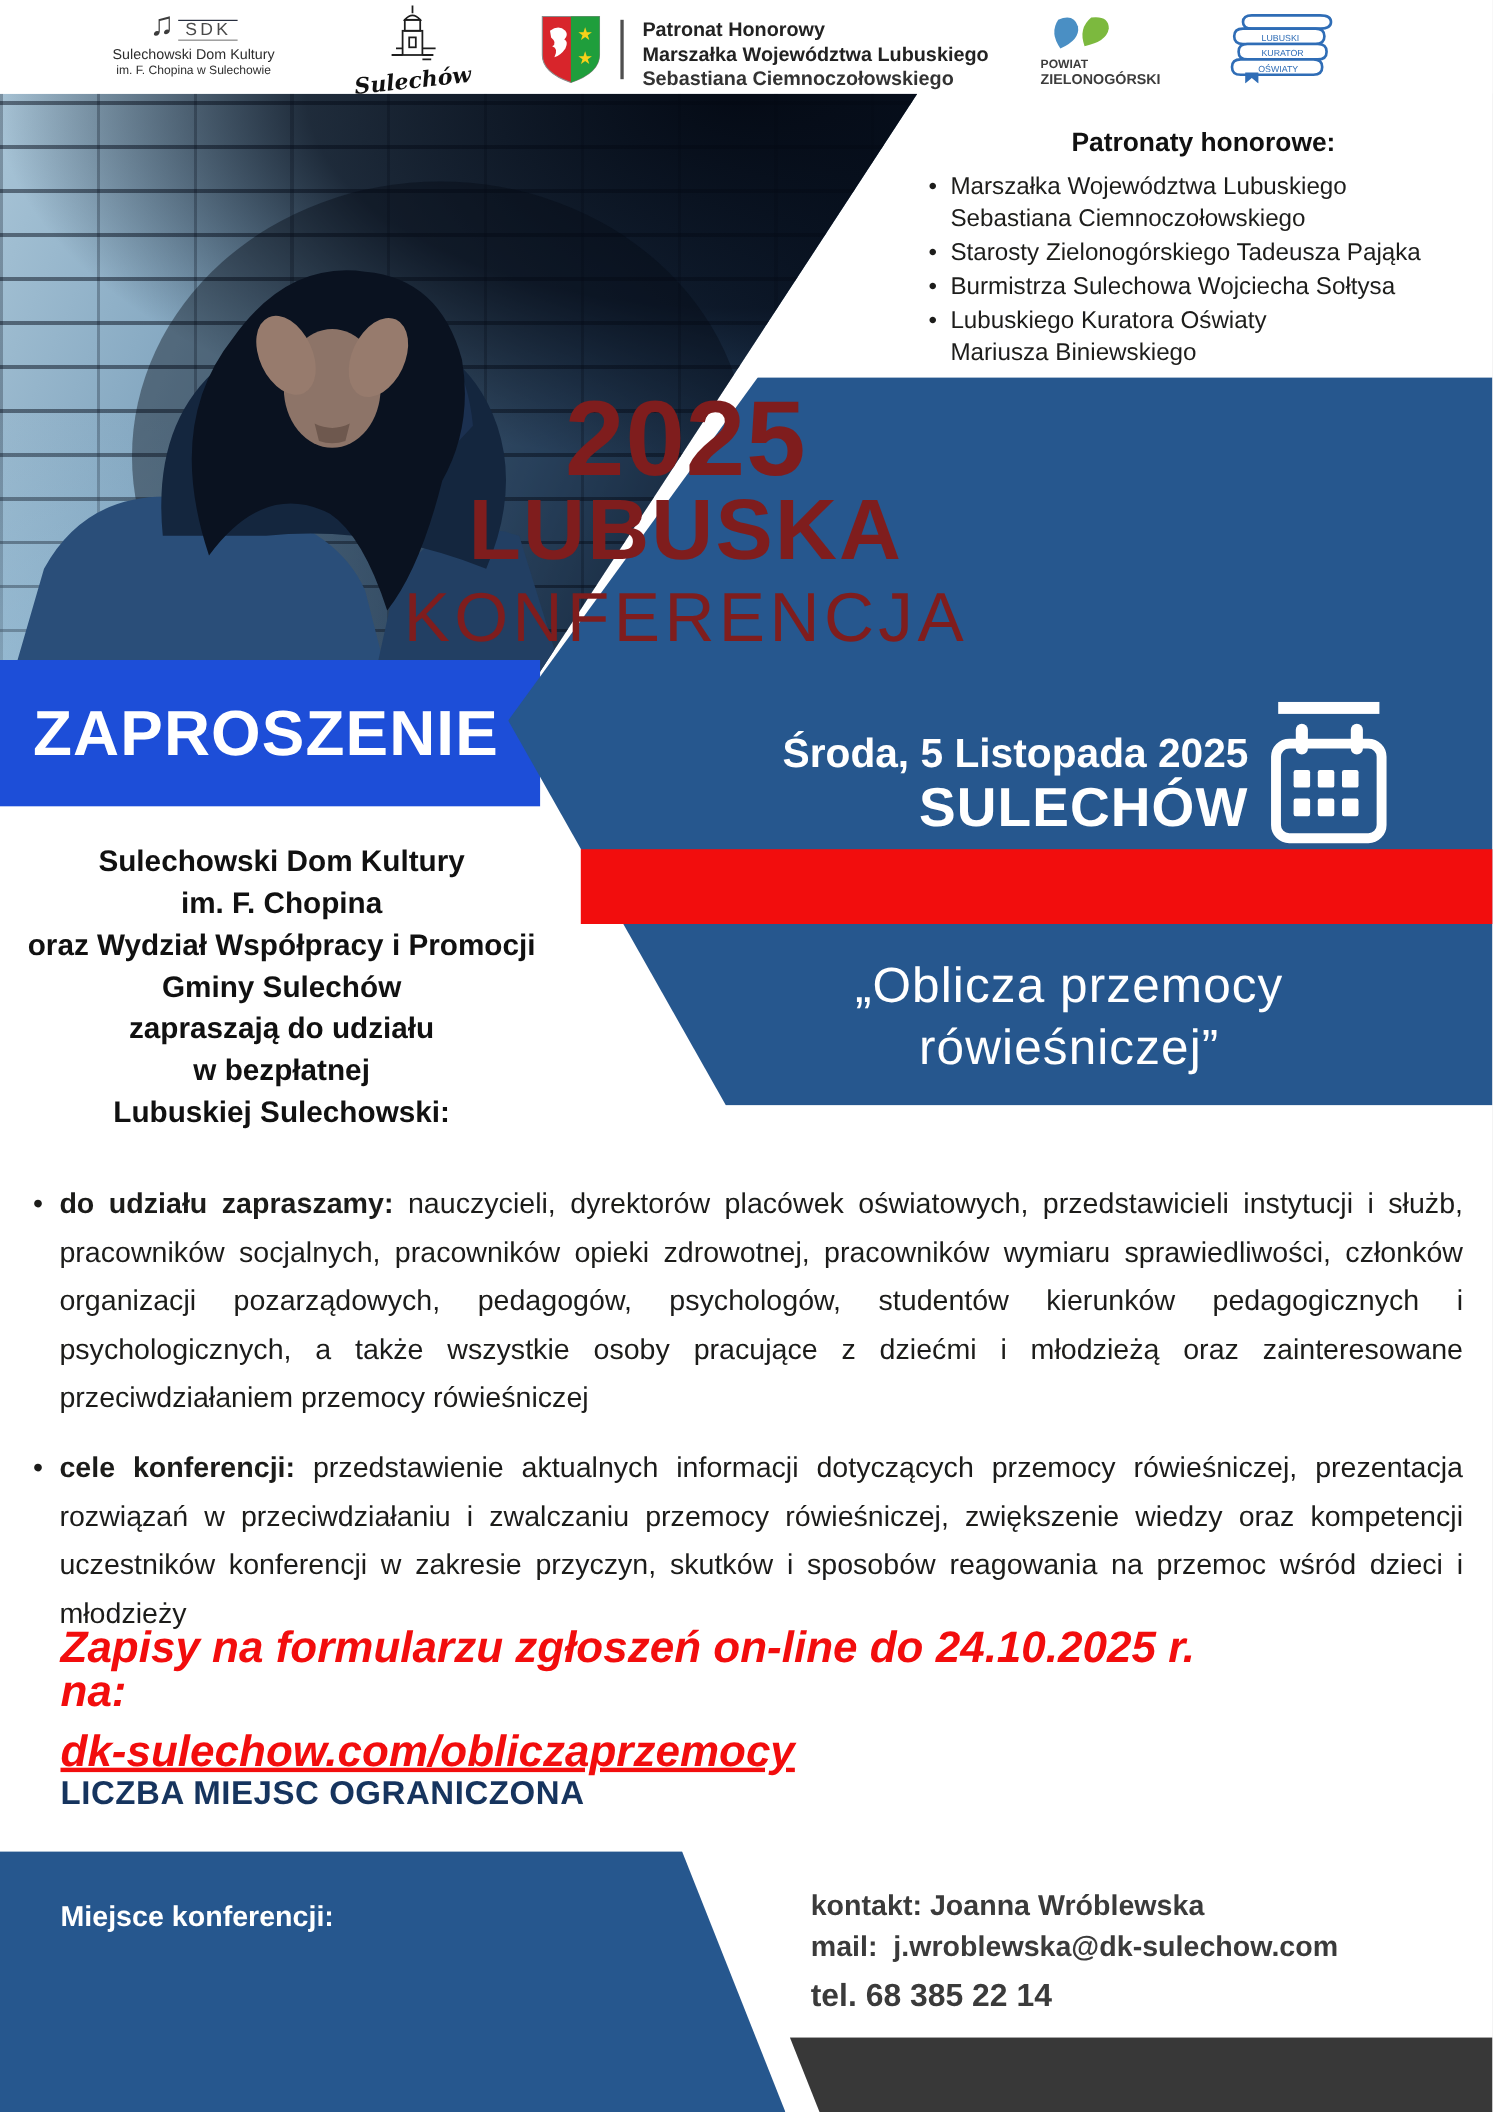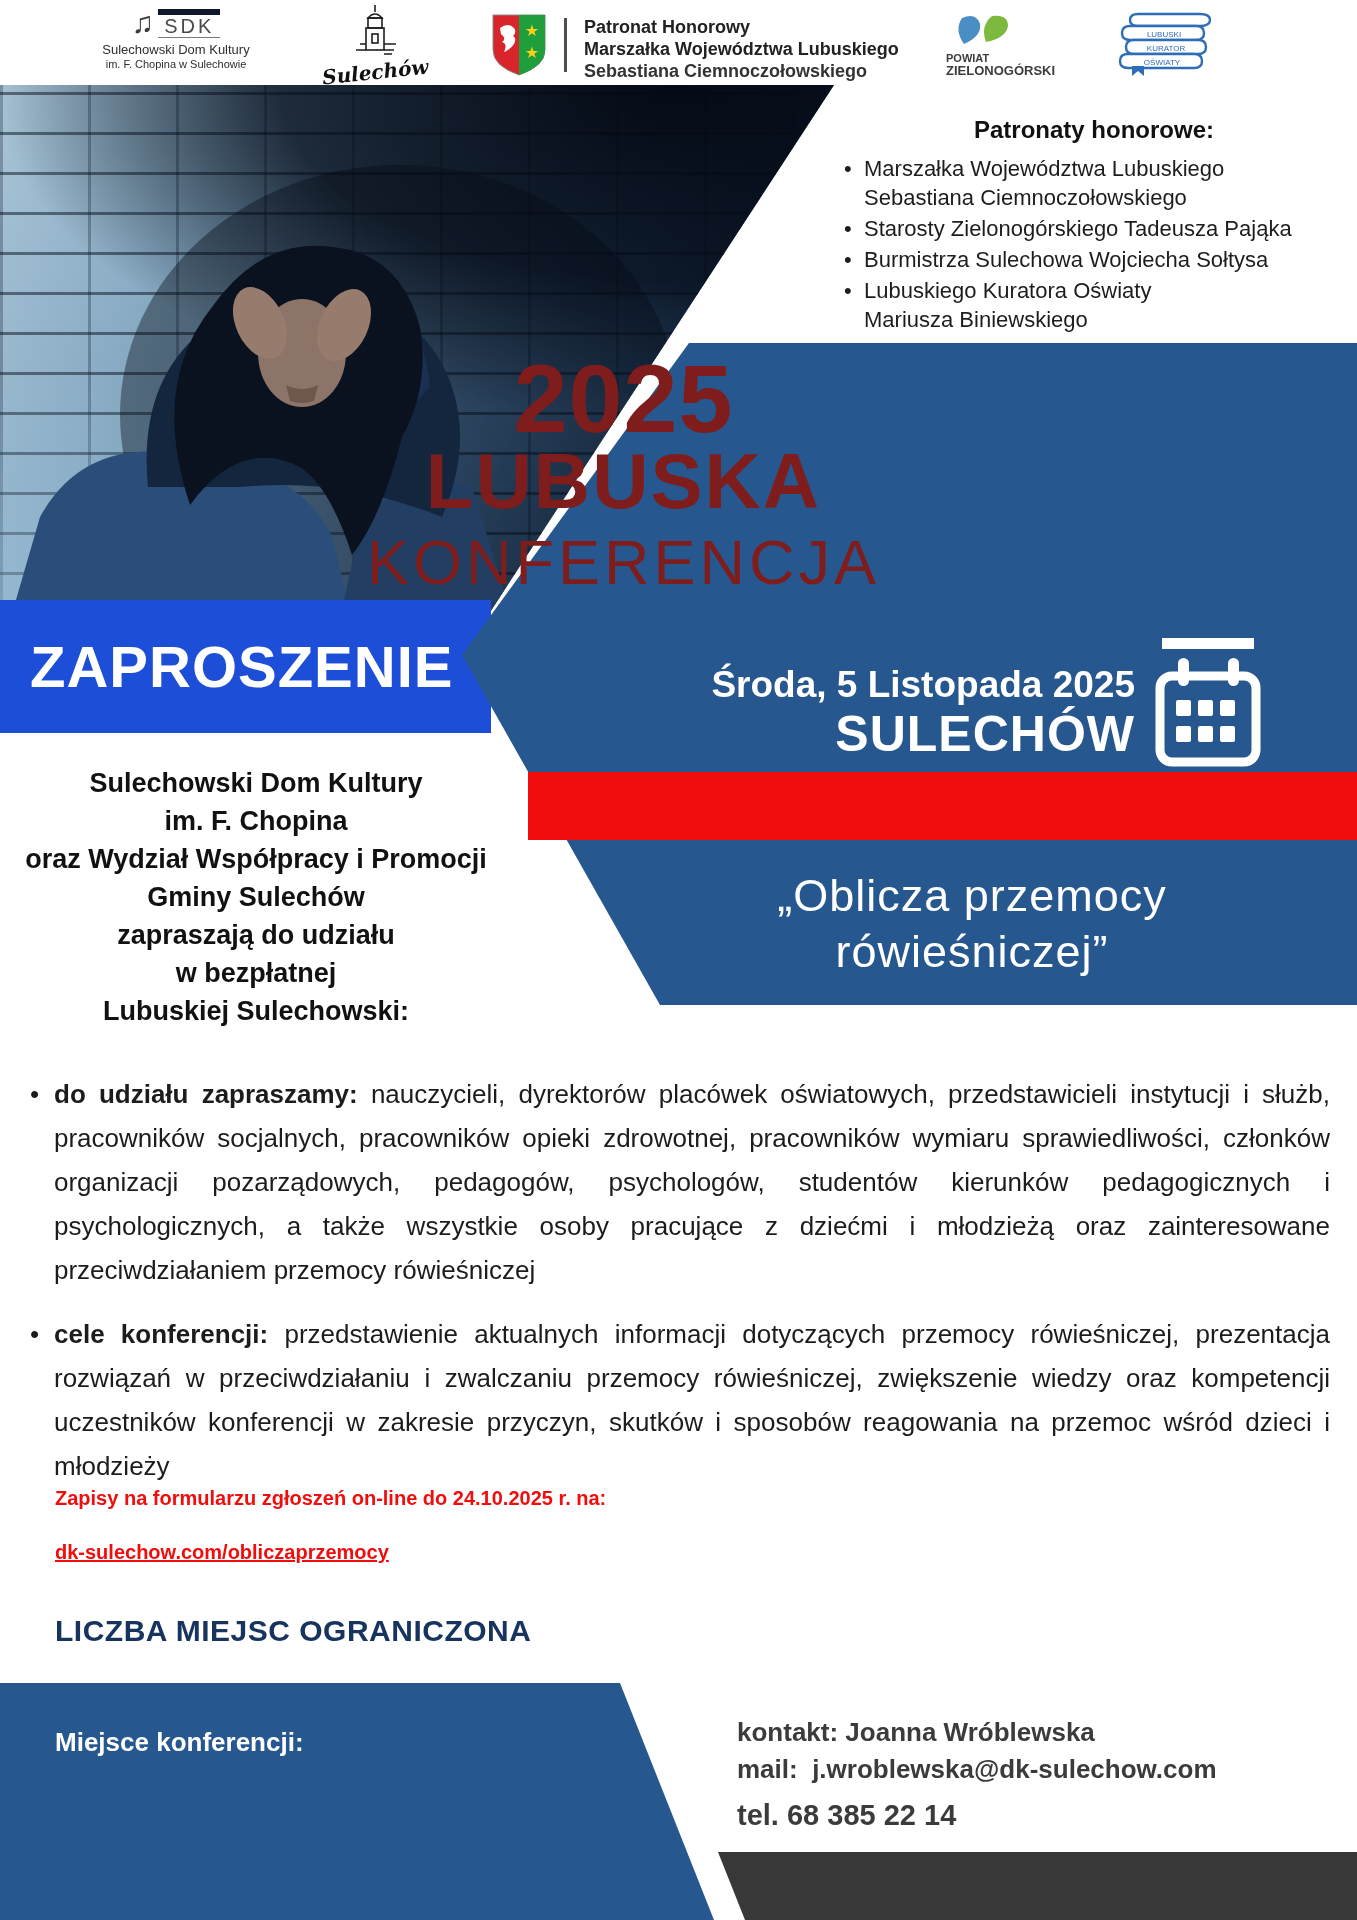--- a/index.html
+++ b/index.html
@@ -9,21 +9,21 @@
     background:#ffffff;overflow:hidden;
     font-family:"Liberation Sans",sans-serif;color:#1d1d1b;
   }
   .abs{position:absolute;}
 
   
   .header{position:absolute;left:0;top:0;width:1357px;height:85px;background:#fff;z-index:6;}
   .logo{position:absolute;text-align:center;}
   .logo-sdk{left:86px;top:8px;width:180px;}
   .logo-sdk .mark{font-size:30px;color:#3c3c3c;line-height:30px;}
-  .logo-sdk .acronym{font-size:20px;letter-spacing:3px;color:#4a4a4a;border-top:6px solid #0f172a;border-bottom:1px solid #7a7a7a;padding:0 6px;margin-left:4px;}
+  .logo-sdk .acronym{font-size:16px;letter-spacing:3px;color:#4a4a4a;border-top:1px solid #0f172a;border-bottom:1px solid #7a7a7a;padding:0 6px;margin-left:4px;}
   .logo-sdk .l1{font-size:13px;color:#2e2e2e;margin-top:4px;}
   .logo-sdk .l2{font-size:11px;color:#2e2e2e;margin-top:1px;}
   .logo-sulechow{left:300px;top:4px;width:150px;}
   .logo-sulechow .script{font-family:"DejaVu Serif",serif;font-style:italic;font-weight:bold;font-size:20px;color:#111;transform:rotate(-6deg);display:inline-block;margin-top:-2px;}
   .arms{left:492px;top:14px;width:54px;height:62px;}
   .hdr-divider{left:564px;top:18px;width:3px;height:54px;background:#4f4f4f;}
   .patronat-text{left:584px;top:16px;width:320px;text-align:left;}
   .patronat-text .p1{font-size:18px;font-weight:bold;color:#222;line-height:22px;}
   .patronat-text .p2{font-size:18px;font-weight:bold;color:#222;line-height:22px;}
   .patronat-text .p3{font-size:18px;font-weight:600;color:#333;line-height:22px;}
@@ -77,21 +77,21 @@
   .invitation{left:0;top:764px;width:512px;text-align:center;z-index:2;
               font-size:27px;font-weight:bold;color:#111;line-height:38px;}
 
   
   .body-text{left:30px;top:1072px;width:1300px;z-index:2;font-size:26px;line-height:44px;color:#1c1c1a;}
   .body-text p{position:relative;margin:0 0 20px 0;padding-left:24px;text-align:justify;}
   .body-text .dot{position:absolute;left:0;top:0;}
   .body-text b{font-weight:800;}
 
   
-  .signup{left:55px;top:1478px;width:1100px;z-index:2;color:#f20d0d;font-size:20px;font-weight:800;line-height:40px;}
+  .signup{left:55px;top:1478px;width:1100px;z-index:2;color:#f20d0d;font-size:40px;font-weight:800;line-height:40px;font-style:italic;}
   .signup .link{display:inline-block;margin-top:14px;text-decoration:underline;color:#f20d0d;cursor:pointer;}
   .limited{left:55px;top:1614px;z-index:2;color:#16345e;font-size:30px;font-weight:800;letter-spacing:.5px;}
 
   
   .venue-block{left:0;top:1683px;width:1357px;height:237px;background:#26578e;z-index:2;
                clip-path:polygon(0 0,620px 0,714px 237px,0 237px);}
   .venue-title{position:absolute;left:55px;top:44px;color:#fff;font-size:26px;font-weight:800;}
   .venue-lines{position:absolute;left:55px;top:96px;color:#fff;font-size:26px;font-weight:800;line-height:44px;}
   .gray-wedge{left:0;top:1852px;width:1357px;height:68px;background:#383838;z-index:1;
               clip-path:polygon(718px 0,1357px 0,1357px 68px,745px 68px);}

